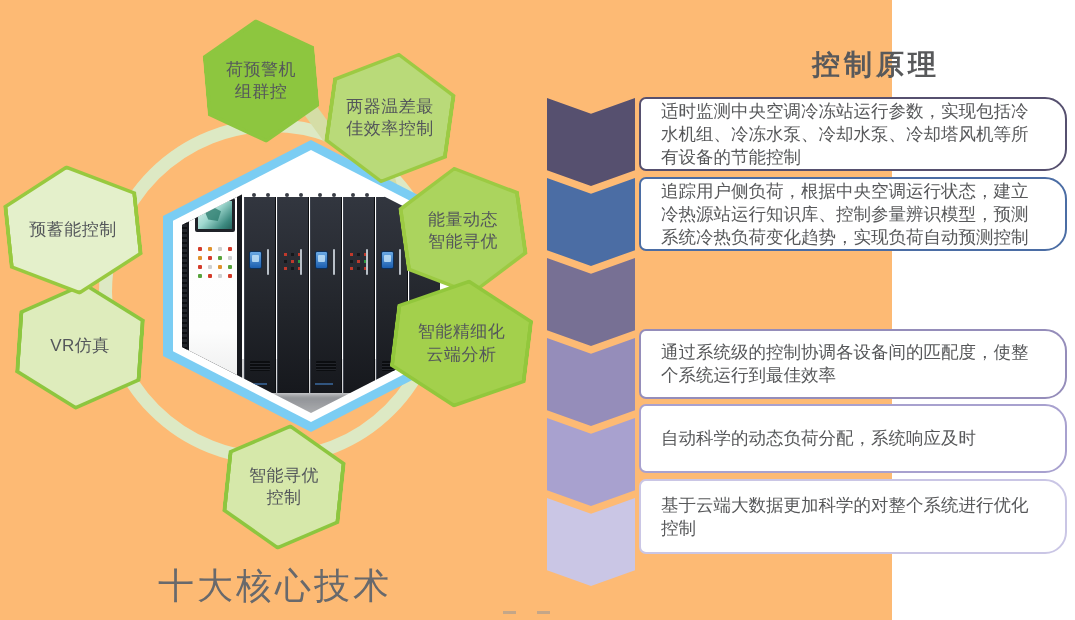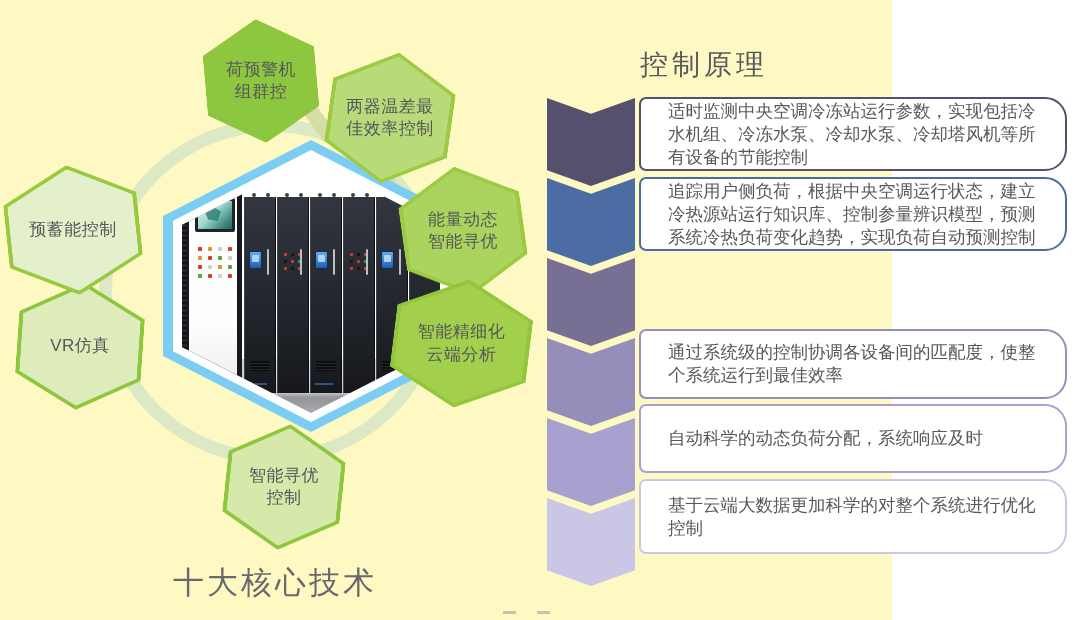--- a/index.html
+++ b/index.html
@@ -1,18 +1,18 @@
 <!DOCTYPE html>
 <html><head>
 <meta charset="utf-8">
 <style>
   * { box-sizing: border-box; margin: 0; padding: 0; }
   html,body { width:1075px; height:620px; background:#fff; overflow:hidden;
               font-family:"Liberation Sans", sans-serif; }
-  .canvas { position:relative; width:892px; height:620px; background:#fef9c3; }
+  .canvas { position:relative; width:892px; height:620px; background:#fdba74; }
 
   
   .ring { position:absolute; left:99px; top:119px; width:346px; height:346px;
           border-radius:50%; border:13px solid #dde9c4; z-index:1; }
   .conn { position:absolute; background:#d5dda6; z-index:1; }
   .conn1 { left:303px; top:116px; width:34px; height:15px; transform:rotate(54deg); }
   .conn2 { left:382px; top:170px; width:15px; height:32px; transform:rotate(-14deg); }
 
   .hex { position:absolute; z-index:3; }
   .hex-shape { position:absolute; inset:0; transform:rotate(var(--rot,0deg));
@@ -77,32 +77,32 @@
                  0 7px 0 #15171a, 7px 7px 0 #c0392b, 14px 7px 0 #2d9a3f,
                  0 14px 0 #c0392b, 7px 14px 0 #15171a, 14px 14px 0 #c0392b; }
   .cab.dark .strip { position:absolute; right:6px; top:52px; width:2px; height:26px;
       background:#b9c0c8; border-radius:1px; }
   .cab.dark .vent { position:absolute; left:5px; bottom:22px; width:20px; height:10px;
       background:repeating-linear-gradient(180deg,#0b0d10 0 2px,#23262c 2px 3px); border-radius:1px; }
   .cab.dark .lbl { position:absolute; left:4px; bottom:8px; width:18px; height:2px;
       background:#3d6fa8; opacity:.7; }
 
   .left-title { position:absolute; left:130px; top:562px; width:290px; text-align:center;
-      font-size:31px; color:#68696c; letter-spacing:3px; }
+      font-size:36px; color:#68696c; letter-spacing:3px; }
 
   
-  .right-title { position:absolute; left:640px; top:46px; width:300px; text-align:left;
-      font-size:28px; color:#58595b; letter-spacing:4px; }
+  .right-title { position:absolute; left:640px; top:46px; width:300px; text-align:right;
+      font-size:28px; color:#58595b; letter-spacing:4px;font-weight:bold; }
   .chev { position:absolute; left:547px; width:88px; height:88px;
       clip-path:polygon(0% 0%,50% 18%,100% 0%,100% 82%,50% 100%,0% 82%); }
   .c1{top:98px;}  .c2{top:178px;} .c3{top:258px;}
   .c4{top:338px;} .c5{top:418px;} .c6{top:498px;}
   .step-box { position:absolute; left:639px; width:428px; background:#fff;
       border:2px solid #888; border-radius:7px 22px 22px 7px;
-      display:flex; align-items:center; padding:6px 27px; }
+      display:flex; align-items:center; padding:6px 20px; }
   .step-box p { font-size:17.5px; line-height:23px; color:#57585a; }
   .sb1{top:97px;  height:74px;} .sb2{top:177px; height:74px;}
   .sb3{top:256px; height:68px;} .sb4{top:329px; height:70px;}
   .sb5{top:404px; height:69px;} .sb6{top:479px; height:75px;}
 
   .page-mark { position:absolute; left:503px; top:611px; width:60px; height:4px; opacity:.55; }
   .page-mark i { position:absolute; top:0; width:13px; height:3px; background:#96979a; display:block; }
   .page-mark i:first-child { left:0; } .page-mark i:last-child { left:34px; }
 </style>
 </head>

